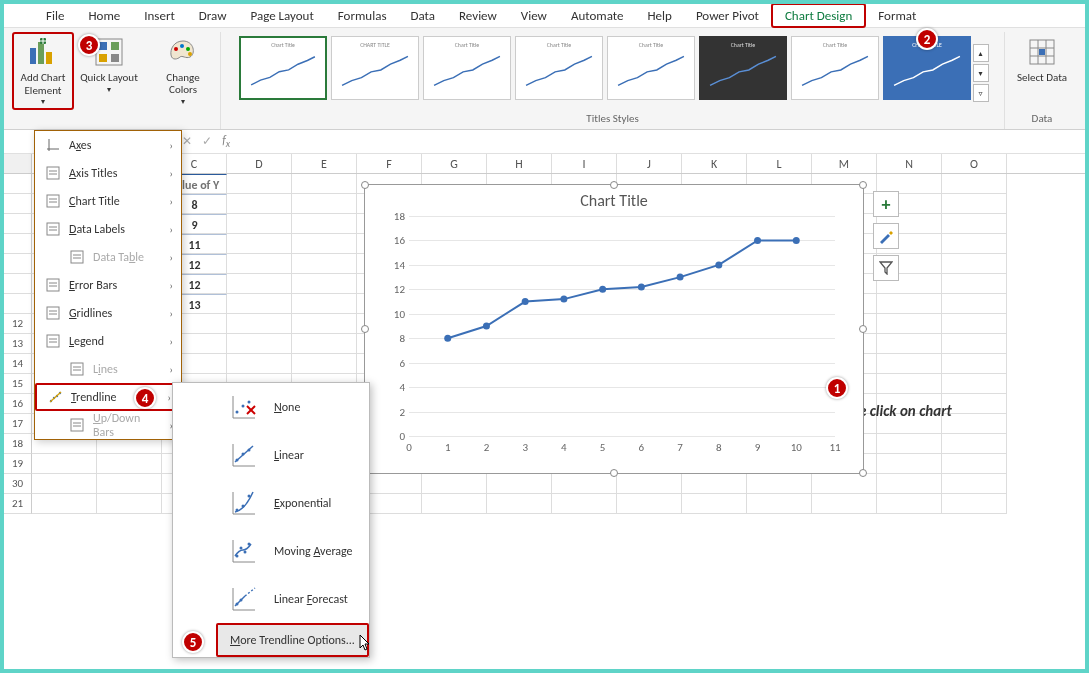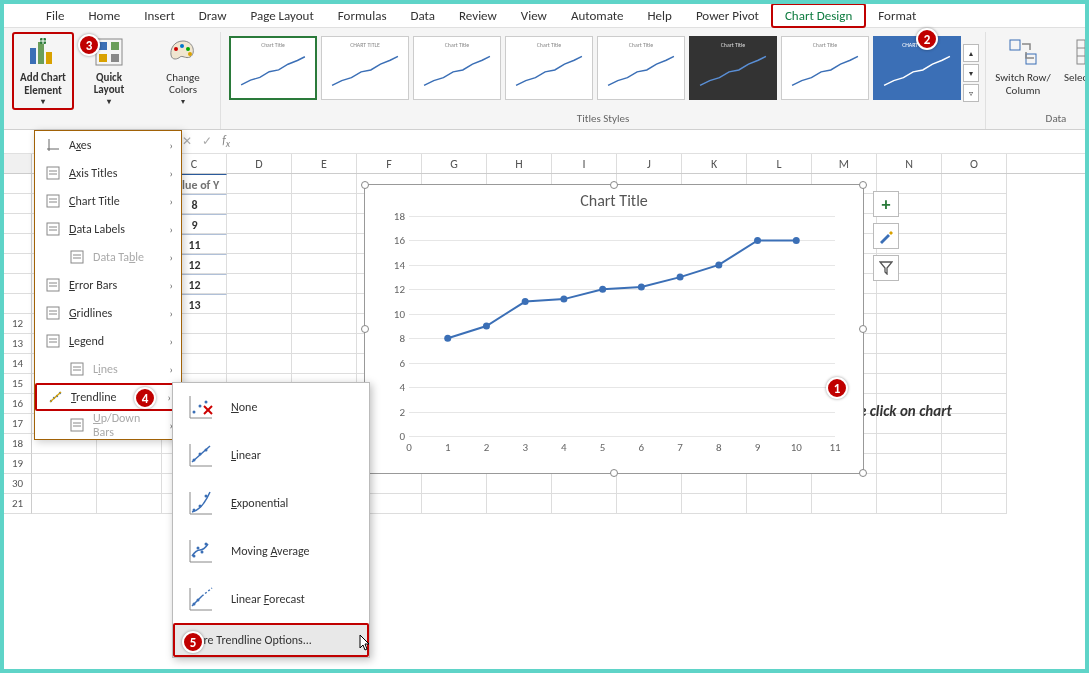--- a/index.html
+++ b/index.html
@@ -47,21 +47,21 @@
 .dropdown { position:absolute; left:30px; top:126px; width:148px; background:#fff; border:1px solid #a16207; box-shadow:2px 2px 8px rgba(0,0,0,0.2); z-index:50;}
 .dropdown .ditem { display:flex; align-items:center; height:28px; padding:0 8px 0 10px; font-size:12px; color:#333; cursor:pointer; gap:8px; position:relative;}
 .dropdown .ditem .dicon { width:16px; height:16px; display:flex; align-items:center; justify-content:center; color:#666; font-size:12px;}
 .dropdown .ditem .dlabel { flex:1; }
 .dropdown .ditem .dlabel u { text-decoration:underline;}
 .dropdown .ditem .arrow { color:#666; font-size:10px;}
 .dropdown .ditem.disabled { color:#aaa;margin-left:24px; }
 .dropdown .ditem.disabled .dicon { color:#ccc;}
 .dropdown .ditem.highlight { border: 2px solid #c00000; border-radius:2px;}
 
-.submenu { position:absolute; left:168px; top:378px; width:198px; background:#fff; border:1px solid #bbb; box-shadow:2px 2px 8px rgba(0,0,0,0.25); z-index:60;}
+.submenu { position:absolute; left:168px; top:378px; width:198px; background:#fff; border:1px solid #bbb; box-shadow:2px 2px 8px rgba(0,0,0,0.25); z-index:60;padding-left:43px;}
 .submenu .sitem { display:flex; align-items:center; height:48px; padding:0 12px; gap:14px; cursor:pointer; font-size:12px;}
 .submenu .sitem .sicon { width:32px; height:32px; display:flex; align-items:center; justify-content:center;}
 .submenu .sfooter { height:34px; display:flex; align-items:center; padding:0 12px; gap:8px; border:2px solid #c00000; border-radius:2px; background:#e8e8e8; cursor:pointer; font-size:12px;}
 
 
 .data-header { background:#3b6fb6; color:#737373; font-weight:bold; border:1px solid #2a5a9c;}
 .data-cell { background:#e8eef8; border:1px solid #b0c0d8;}
 
 
 .chart-box { position:absolute; left:360px; top:30px; width:500px; height:290px; background:#fff; border:1px solid #999; z-index:20;}
@@ -99,21 +99,21 @@
       <div class="item">Review</div>
       <div class="item">View</div>
       <div class="item">Automate</div>
       <div class="item">Help</div>
       <div class="item">Power Pivot</div>
       <div class="item active">Chart Design</div>
       <div class="item">Format</div>
     </div>
 
   <div class="ribbon">
-    <div class="ribbon-group" style="border-right:none; padding-left:2px;font-weight:bold;">
+    <div class="ribbon-group" style="border-right:none; padding-left:2px;">
       <div class="group-row">
         <div class="big-button highlight">
           <span class="icon">
             <svg width="30" height="30" viewBox="0 0 30 30">
                 <rect x="2" y="10" width="6" height="16" fill="#3b6fb6"></rect>
                 <rect x="10" y="4" width="6" height="22" fill="#6a9e5a"></rect>
                 <rect x="18" y="14" width="6" height="12" fill="#d9a100"></rect>
                 <rect x="12" y="0" width="6" height="6" fill="#2a7a3a" rx="1"></rect>
                 <line x1="15" y1="0" x2="15" y2="6" stroke="#fff"></line>
                 <line x1="12" y1="3" x2="18" y2="3" stroke="#fff"></line>
@@ -191,30 +191,20 @@
         <div class="chart-styles-scroll">
             <div>▴</div>
             <div>▾</div>
             <div>▿</div>
           </div>
       </div>
       <div class="group-label">Titles Styles</div>
     </div>
     <div class="ribbon-group" style="border-right:none;">
       <div class="group-row">
-        <div class="big-button">
-          <span class="icon">
-            <svg width="30" height="28" viewBox="0 0 30 28">
-                <rect x="2" y="2" width="10" height="10" fill="none" stroke="#3b6fb6"></rect>
-                <rect x="18" y="16" width="10" height="10" fill="none" stroke="#3b6fb6"></rect>
-                <path d="M14 6 L22 6 L22 12 M26 20 L18 20 L18 14" fill="none" stroke="#888" stroke-width="1.5"></path>
-              </svg>
-          </span>
-          <span>Switch Row/ Column</span>
-        </div>
         <div class="big-button">
           <span class="icon">
             <svg width="28" height="28" viewBox="0 0 28 28">
                 <rect x="2" y="2" width="24" height="24" fill="none" stroke="#888"></rect>
                 <line x1="2" y1="10" x2="26" y2="10" stroke="#888"></line>
                 <line x1="2" y1="18" x2="26" y2="18" stroke="#888"></line>
                 <line x1="10" y1="2" x2="10" y2="26" stroke="#888"></line>
                 <line x1="18" y1="2" x2="18" y2="26" stroke="#888"></line>
                 <rect x="11" y="11" width="6" height="6" fill="#3b6fb6"></rect>
               </svg>

